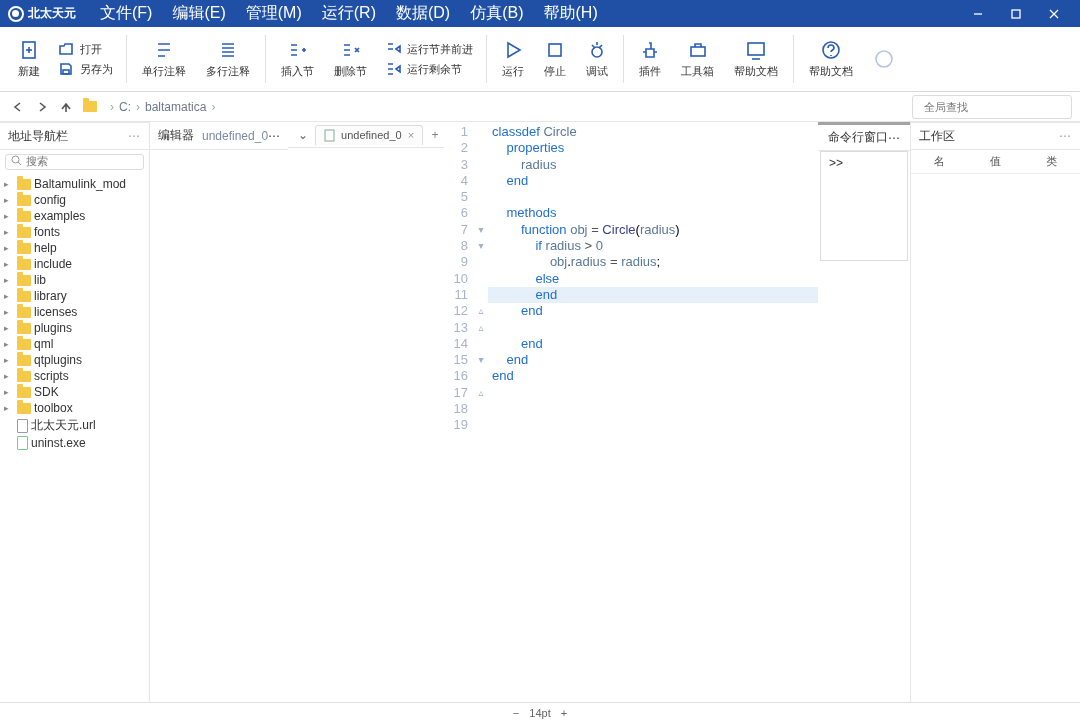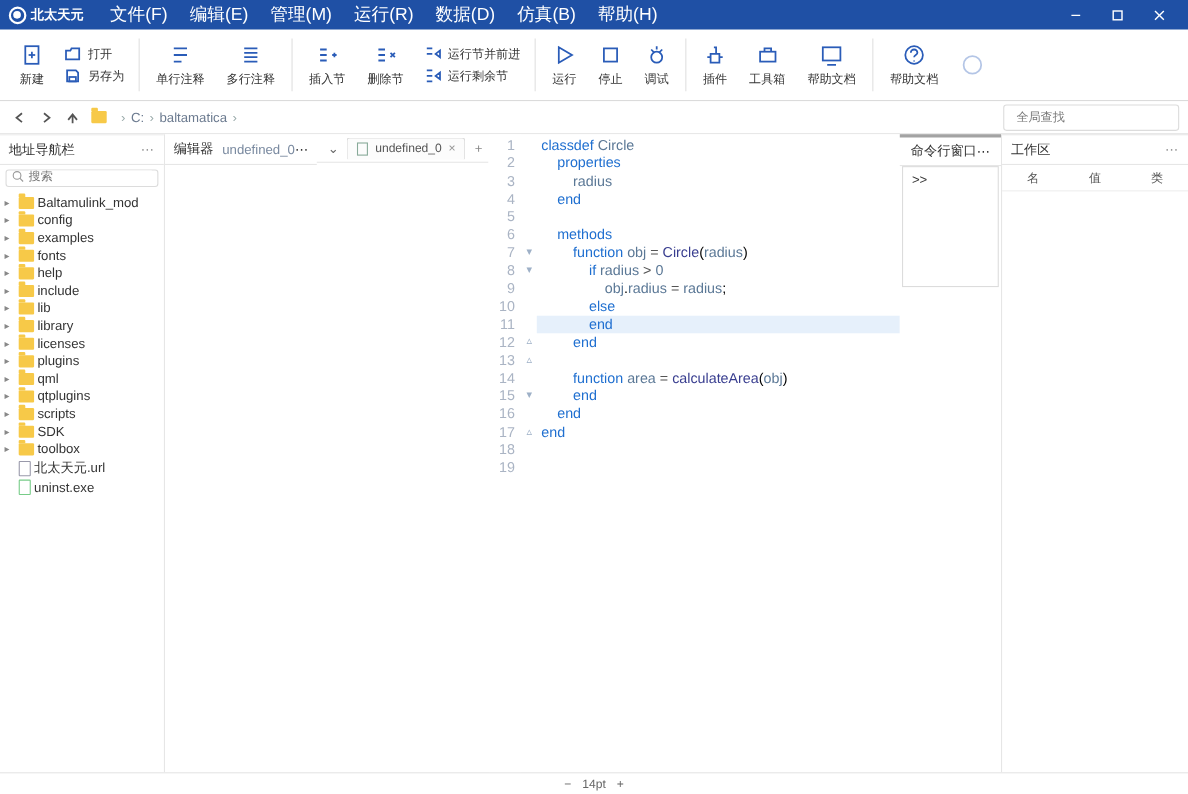--- a/index.html
+++ b/index.html
@@ -491,21 +491,20 @@
           <div class="code-line">    <span class="kw">end</span></div>
           <div class="code-line"></div>
           <div class="code-line">    <span class="kw">methods</span></div>
           <div class="code-line">        <span class="kw">function</span> <span class="id">obj</span> <span class="op">=</span> <span class="fn">Circle</span>(<span class="id">radius</span>)</div>
           <div class="code-line">            <span class="kw">if</span> <span class="id">radius</span> <span class="op">&gt;</span> <span class="id">0</span></div>
           <div class="code-line">                <span class="id">obj</span>.<span class="id">radius</span> <span class="op">=</span> <span class="id">radius</span>;</div>
           <div class="code-line">            <span class="kw">else</span></div>
           <div class="code-line hl">            <span class="kw">end</span></div>
           <div class="code-line">        <span class="kw">end</span></div>
           <div class="code-line"></div>
-          <div class="code-line">        <span class="kw">function</span> <span class="id">area</span> <span class="op">=</span> <span class="fn">calculateArea</span>(<span class="id">obj</span>)</div>
           <div class="code-line">        <span class="kw">end</span></div>
           <div class="code-line">    <span class="kw">end</span></div>
           <div class="code-line"><span class="kw">end</span></div>
         </div>
     </div>
 
     <div class="console-wrap">
       <div class="console-header">
         <span>命令行窗口</span>
         <span class="dots">⋯</span>

